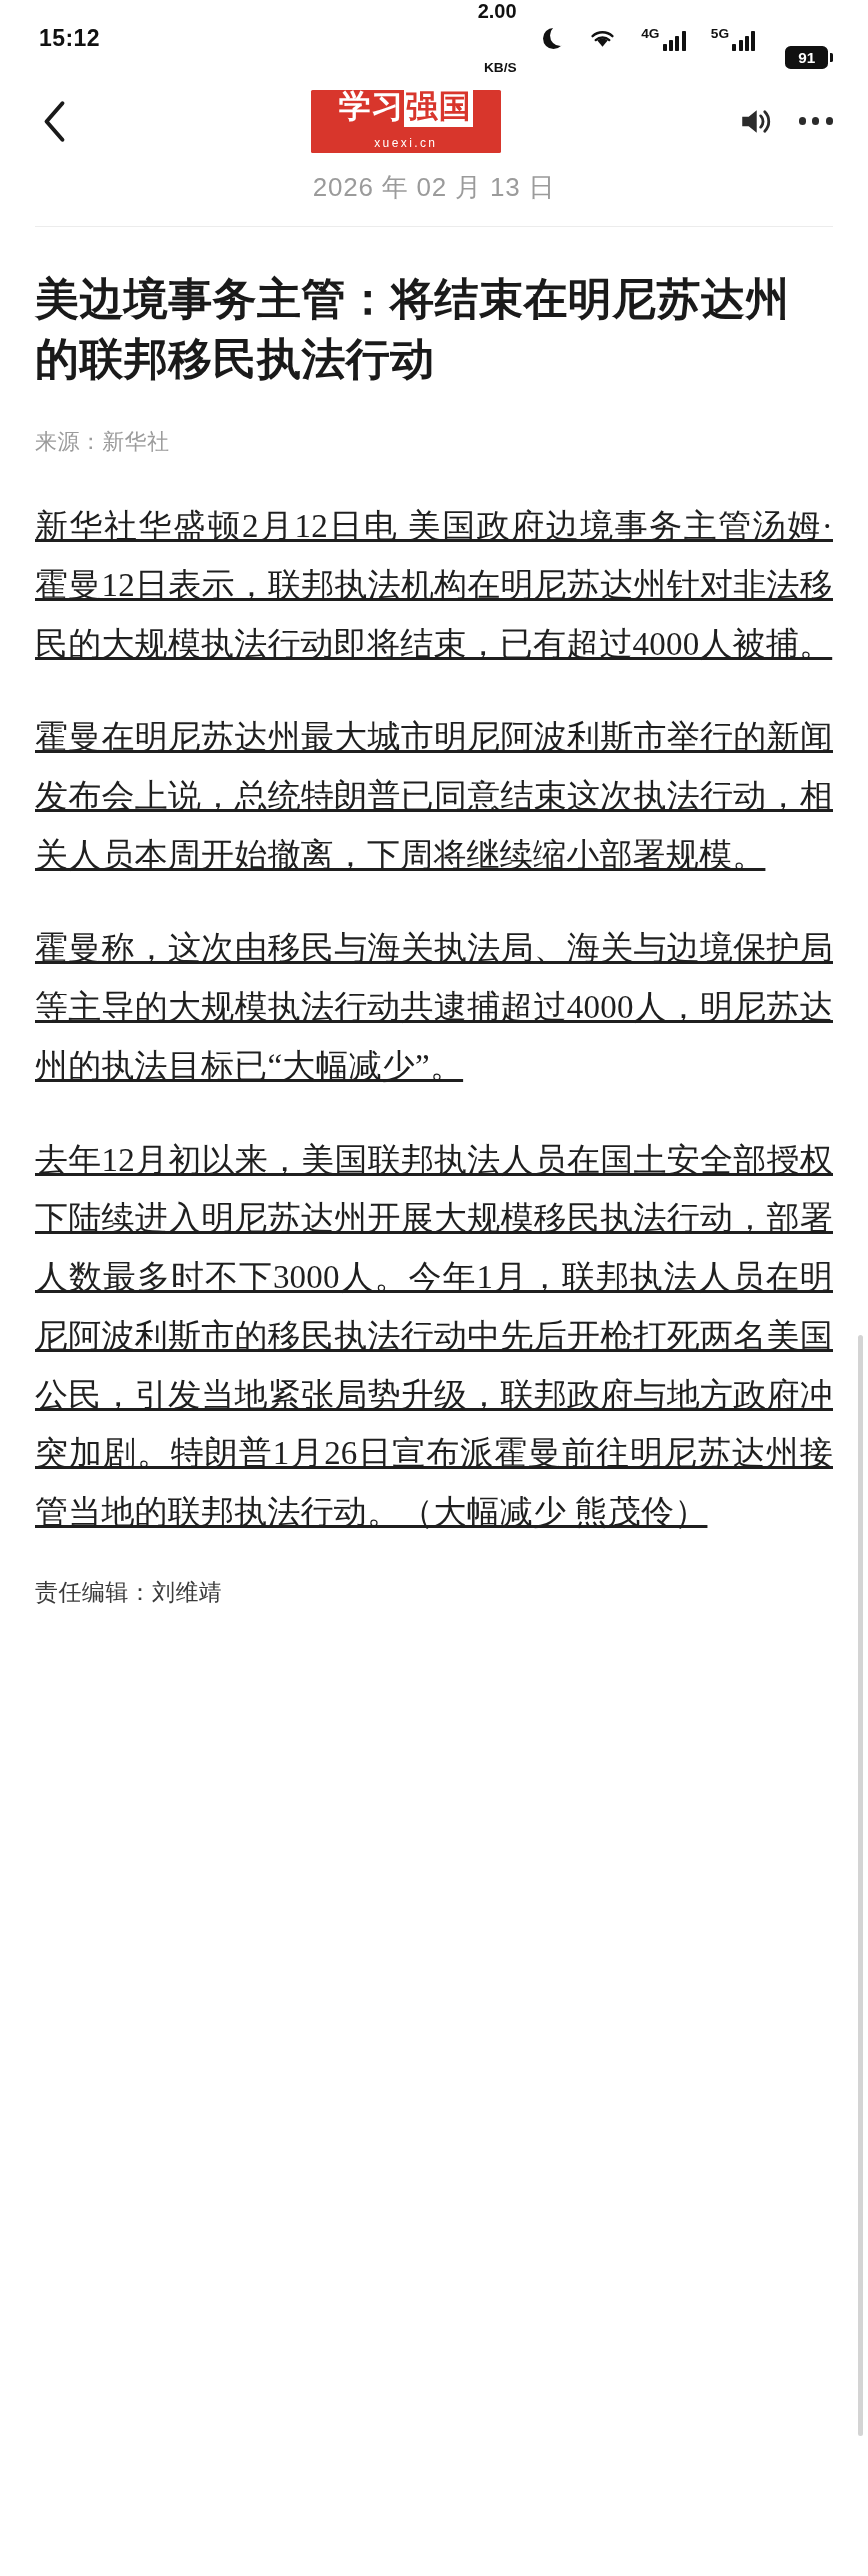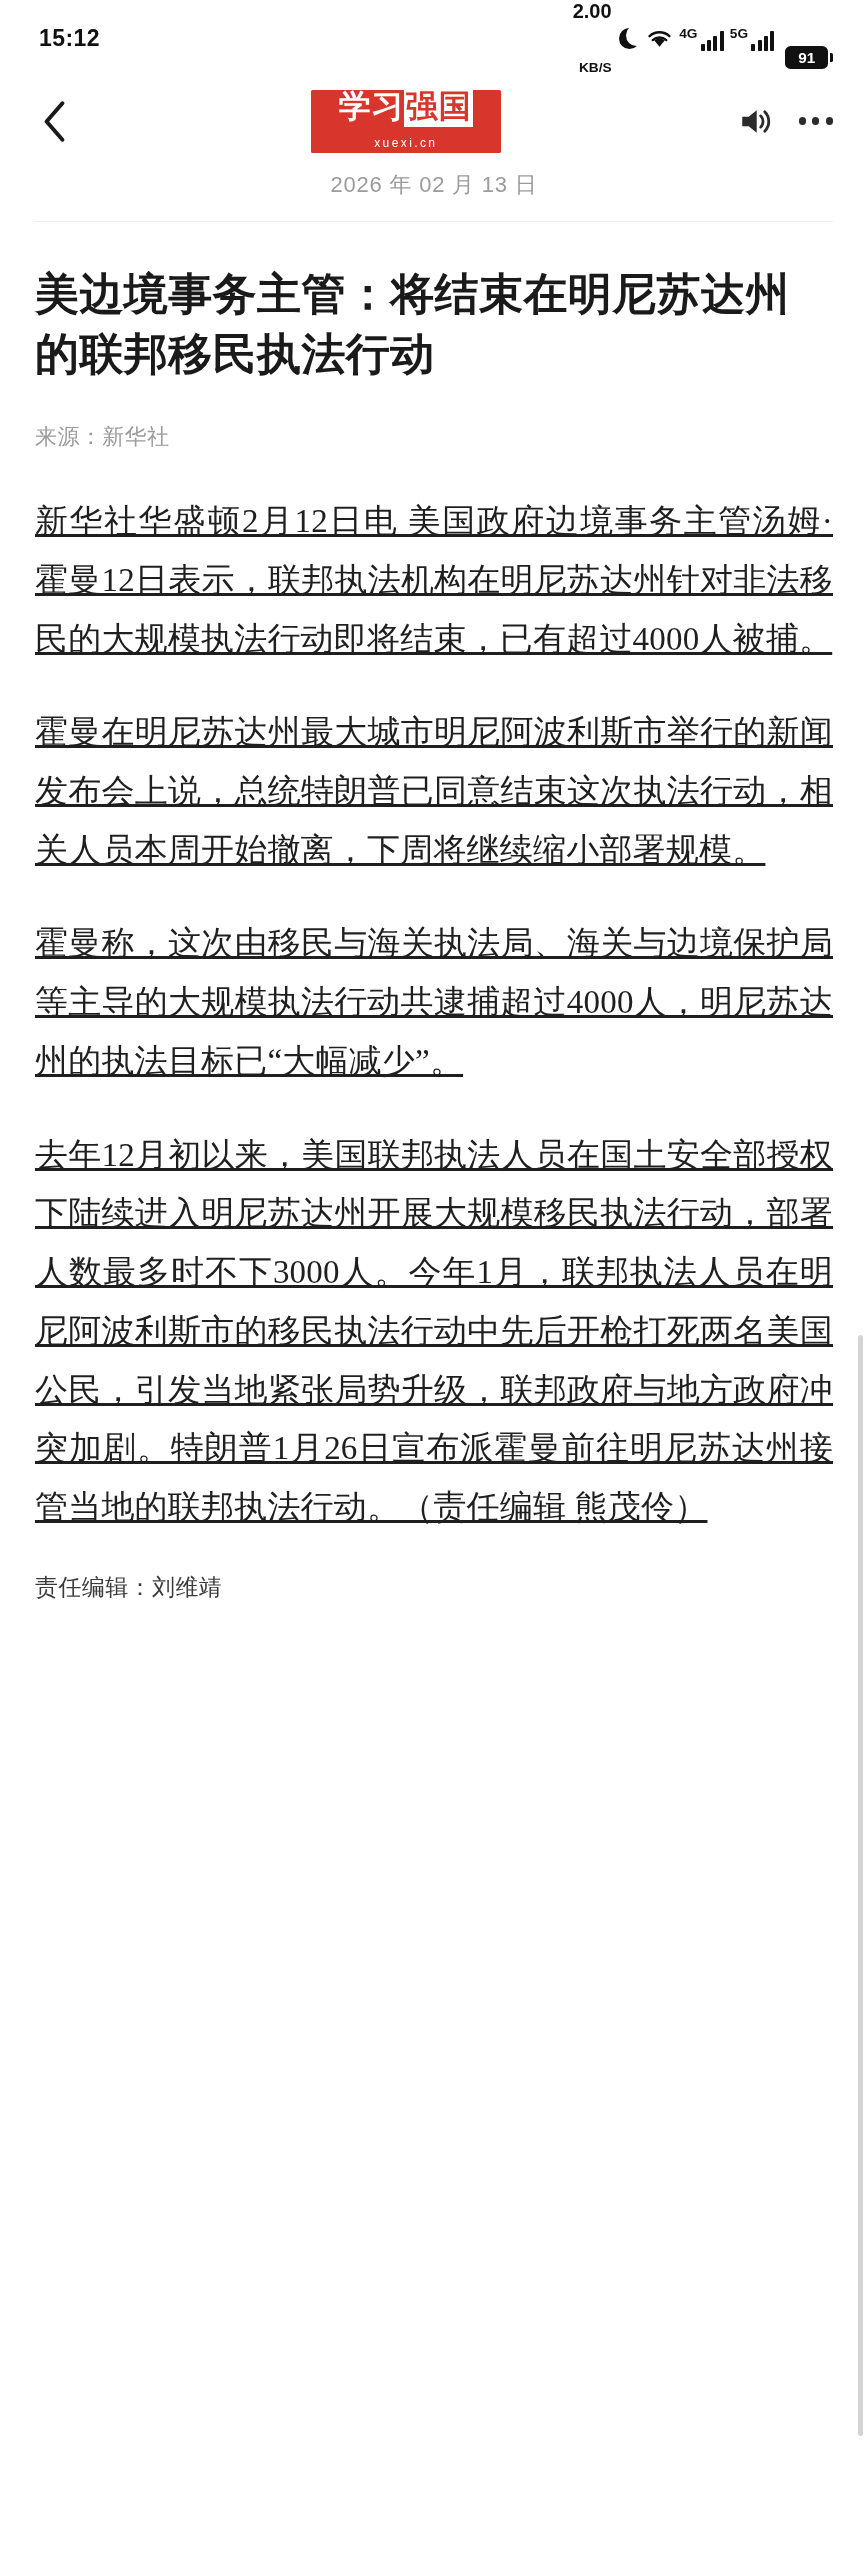--- a/index.html
+++ b/index.html
@@ -27,21 +27,21 @@
   }
   .status-time {
     font-size: 23px;
     font-weight: 600;
     color: #111111;
     letter-spacing: 0.4px;
   }
   .status-right {
     display: flex;
     align-items: center;
-    gap: 6px;
+    gap: 25px;
   }
   .net-speed {
     display: flex;
     flex-direction: column;
     align-items: flex-end;
     line-height: 1.05;
     margin-right: 1.6px;
   }
   .net-speed .val { font-size: 20px; font-weight: 700; color: #111; }
   .net-speed .unit { font-size: 13.7px; font-weight: 600; color: #111; margin-top: 39px; }
@@ -158,21 +158,21 @@
   .dots-icon i {
     width: 7.2px; height: 7.2px; border-radius: 50%; background: #2b2b2b; display:block;
   }
 
   
   .date-row {
     text-align: center;
     padding: 4.8px 0 21px;
   }
   .date-row span {
-    font-size: 22px;
+    font-size: 26px;
     color: #9b9b9b;
     letter-spacing: 0.8px;
   }
   .divider {
     height: 1.6px;
     background: #ececec;
     margin: 0 35px;
   }
 
   
@@ -301,19 +301,19 @@
 </div>
 <div class="divider"></div>
 
 <div class="article">
   <h1 class="headline">美边境事务主管：将结束在明尼苏达州的联邦移民执法行动</h1>
   <div class="source">来源：新华社</div>
   <div class="body-copy">
     <p>新华社华盛顿2月12日电 美国政府边境事务主管汤姆·霍曼12日表示，联邦执法机构在明尼苏达州针对非法移民的大规模执法行动即将结束，已有超过4000人被捕。</p>
     <p>霍曼在明尼苏达州最大城市明尼阿波利斯市举行的新闻发布会上说，总统特朗普已同意结束这次执法行动，相关人员本周开始撤离，下周将继续缩小部署规模。</p>
     <p>霍曼称，这次由移民与海关执法局、海关与边境保护局等主导的大规模执法行动共逮捕超过4000人，明尼苏达州的执法目标已“大幅减少”。</p>
-    <p>去年12月初以来，美国联邦执法人员在国土安全部授权下陆续进入明尼苏达州开展大规模移民执法行动，部署人数最多时不下3000人。今年1月，联邦执法人员在明尼阿波利斯市的移民执法行动中先后开枪打死两名美国公民，引发当地紧张局势升级，联邦政府与地方政府冲突加剧。特朗普1月26日宣布派霍曼前往明尼苏达州接管当地的联邦执法行动。（责任编辑 熊茂伶）</p>
+    <p>去年12月初以来，美国联邦执法人员在国土安全部授权下陆续进入明尼苏达州开展大规模移民执法行动，部署人数最多时不下3000人。今年1月，联邦执法人员在明尼阿波利斯市的移民执法行动中先后开枪打死两名美国公民，引发当地紧张局势升级，联邦政府与地方政府冲突加剧。特朗普1月26日宣布派霍曼前往明尼苏达州接管当地的联邦执法行动。（大幅减少 熊茂伶）</p>
   </div>
   <div class="editor">责任编辑：刘维靖</div>
 </div>
 
 <div class="scroll-indicator"></div>
 
 
 </body></html>

